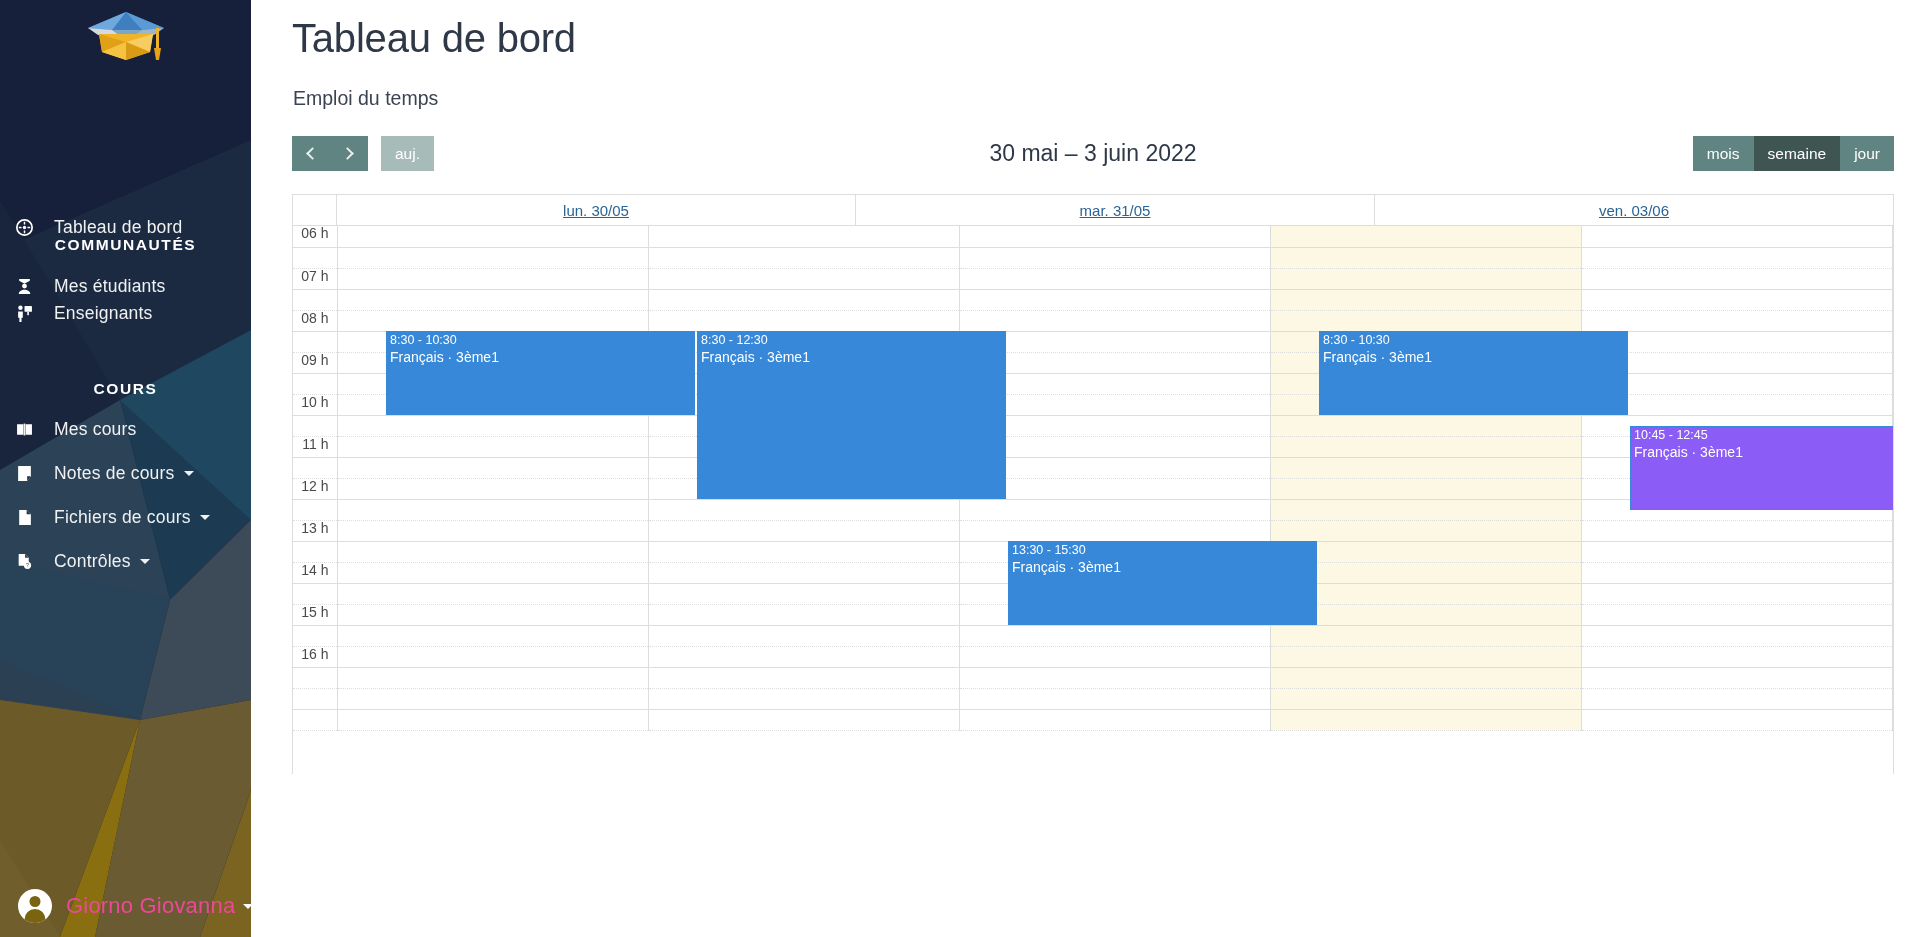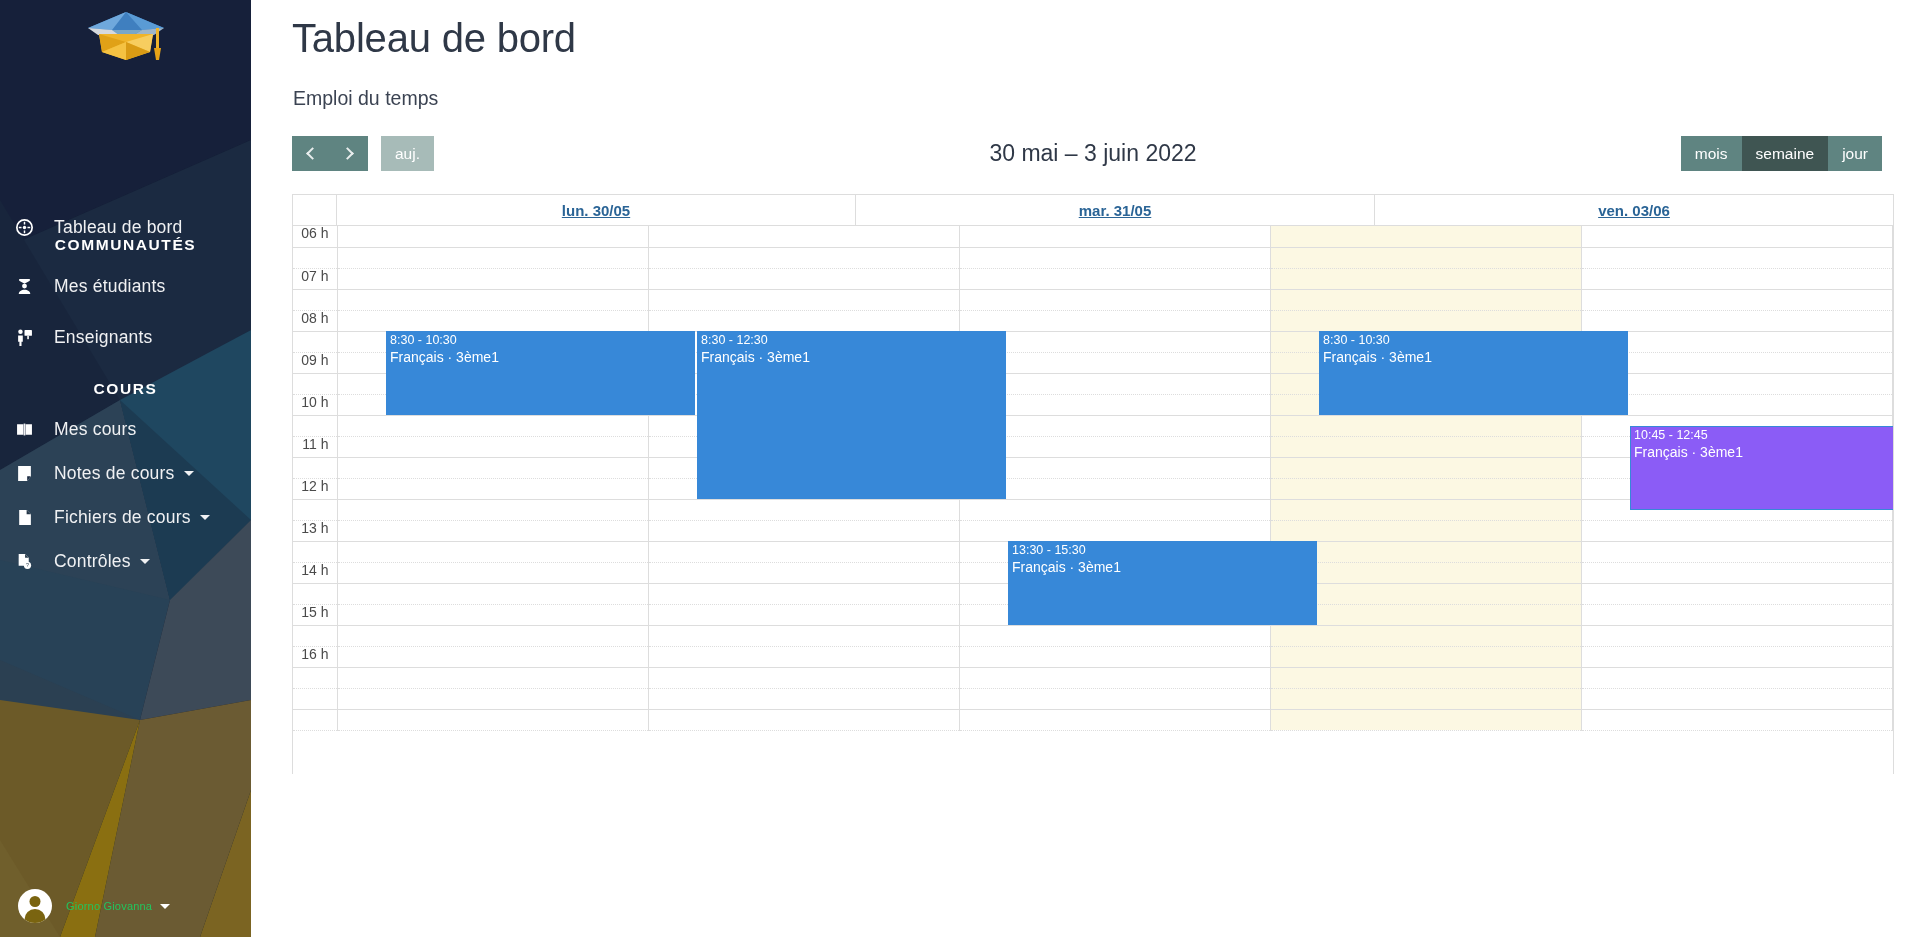--- a/index.html
+++ b/index.html
@@ -106,22 +106,22 @@
   }
   #user-avatar .body {
     position: absolute;
     left: 50%; top: 20px;
     transform: translateX(-50%);
     width: 21px; height: 17px;
     border-radius: 11px 11px 0 0;
     background: #7a6410;
   }
   #user-name {
-    color: #22c55e;
-    font-size: 11px;
+    color: #ec4899;
+    font-size: 22px;
     letter-spacing: .2px;
     white-space: nowrap;
   }
   #user-caret {
     margin-left: 8px;
     width: 0; height: 0;
     border-left: 5px solid transparent;
     border-right: 5px solid transparent;
     border-top: 5px solid #ffffff;
     display: inline-block;
@@ -168,21 +168,21 @@
     align-items: center;
     justify-content: center;
     cursor: pointer;
     line-height: 1;
   }
   .btn.disabled { background: #a7bbb8; cursor: default; }
   .btn.active { background: #3f5552; }
   #nav-btns { position: absolute; left: 0; top: 0; display: flex; }
   #nav-btns .btn { width: 38px; padding: 0; }
   #today-btn { position: absolute; left: 89px; top: 0; }
-  #view-btns { position: absolute; right: 12px; top: 0; display: flex; }
+  #view-btns { position: absolute; right: 0; top: 0; display: flex; }
   .chev {
     display: inline-block;
     width: 9px; height: 9px;
     border-top: 2px solid #e9eeee;
     border-right: 2px solid #e9eeee;
   }
   .chev.left { transform: rotate(-135deg); margin-left: 3px; }
   .chev.right { transform: rotate(45deg); margin-right: 3px; }
 
   #cal-title {
@@ -215,21 +215,20 @@
   #cal-head .gutter {
     width: 44px; flex: none;
     border-right: 1px solid #dddddd;
   }
   #cal-head .dayhead {
     flex: 1 1 0;
     border-right: 1px solid #dddddd;
     display: flex;
     align-items: center;
     justify-content: center;
-    font-weight: bold;
   }
   #cal-head .dayhead:last-child { border-right: none; }
   #cal-head .dayhead.today { background: #fcf8e3; }
   #cal-head a {
     font-size: 15px;
     color: #2a6496;
     text-decoration: underline;
     cursor: pointer;
   }
 
@@ -360,21 +359,21 @@
       <span class="ico">
         <svg width="17" height="17" viewBox="0 0 16 16" fill="#ffffff">
           <path d="M3 1h10v1.5l-5 3-5-3V1z"></path>
           <circle cx="8" cy="7.6" r="2.3"></circle>
           <path d="M2.6 15c0-2.5 2.4-4 5.4-4s5.4 1.5 5.4 4H2.6z"></path>
         </svg>
       </span>
       <span>Mes étudiants</span>
     </div>
 
-    <div class="nav-item" style="top:318px">
+    <div class="nav-item" style="top:294px">
       <span class="ico">
         <svg width="17" height="17" viewBox="0 0 16 16" fill="#ffffff">
           <circle cx="4.2" cy="2.6" r="2.1"></circle>
           <path d="M2 6h4.4v6H5.2v4H3.2v-4H2V6z"></path>
           <rect x="8" y="1" width="7" height="5.4" rx="0.6"></rect>
           <rect x="10.6" y="6.4" width="1.5" height="3.2"></rect>
         </svg>
       </span>
       <span>Enseignants</span>
     </div>

